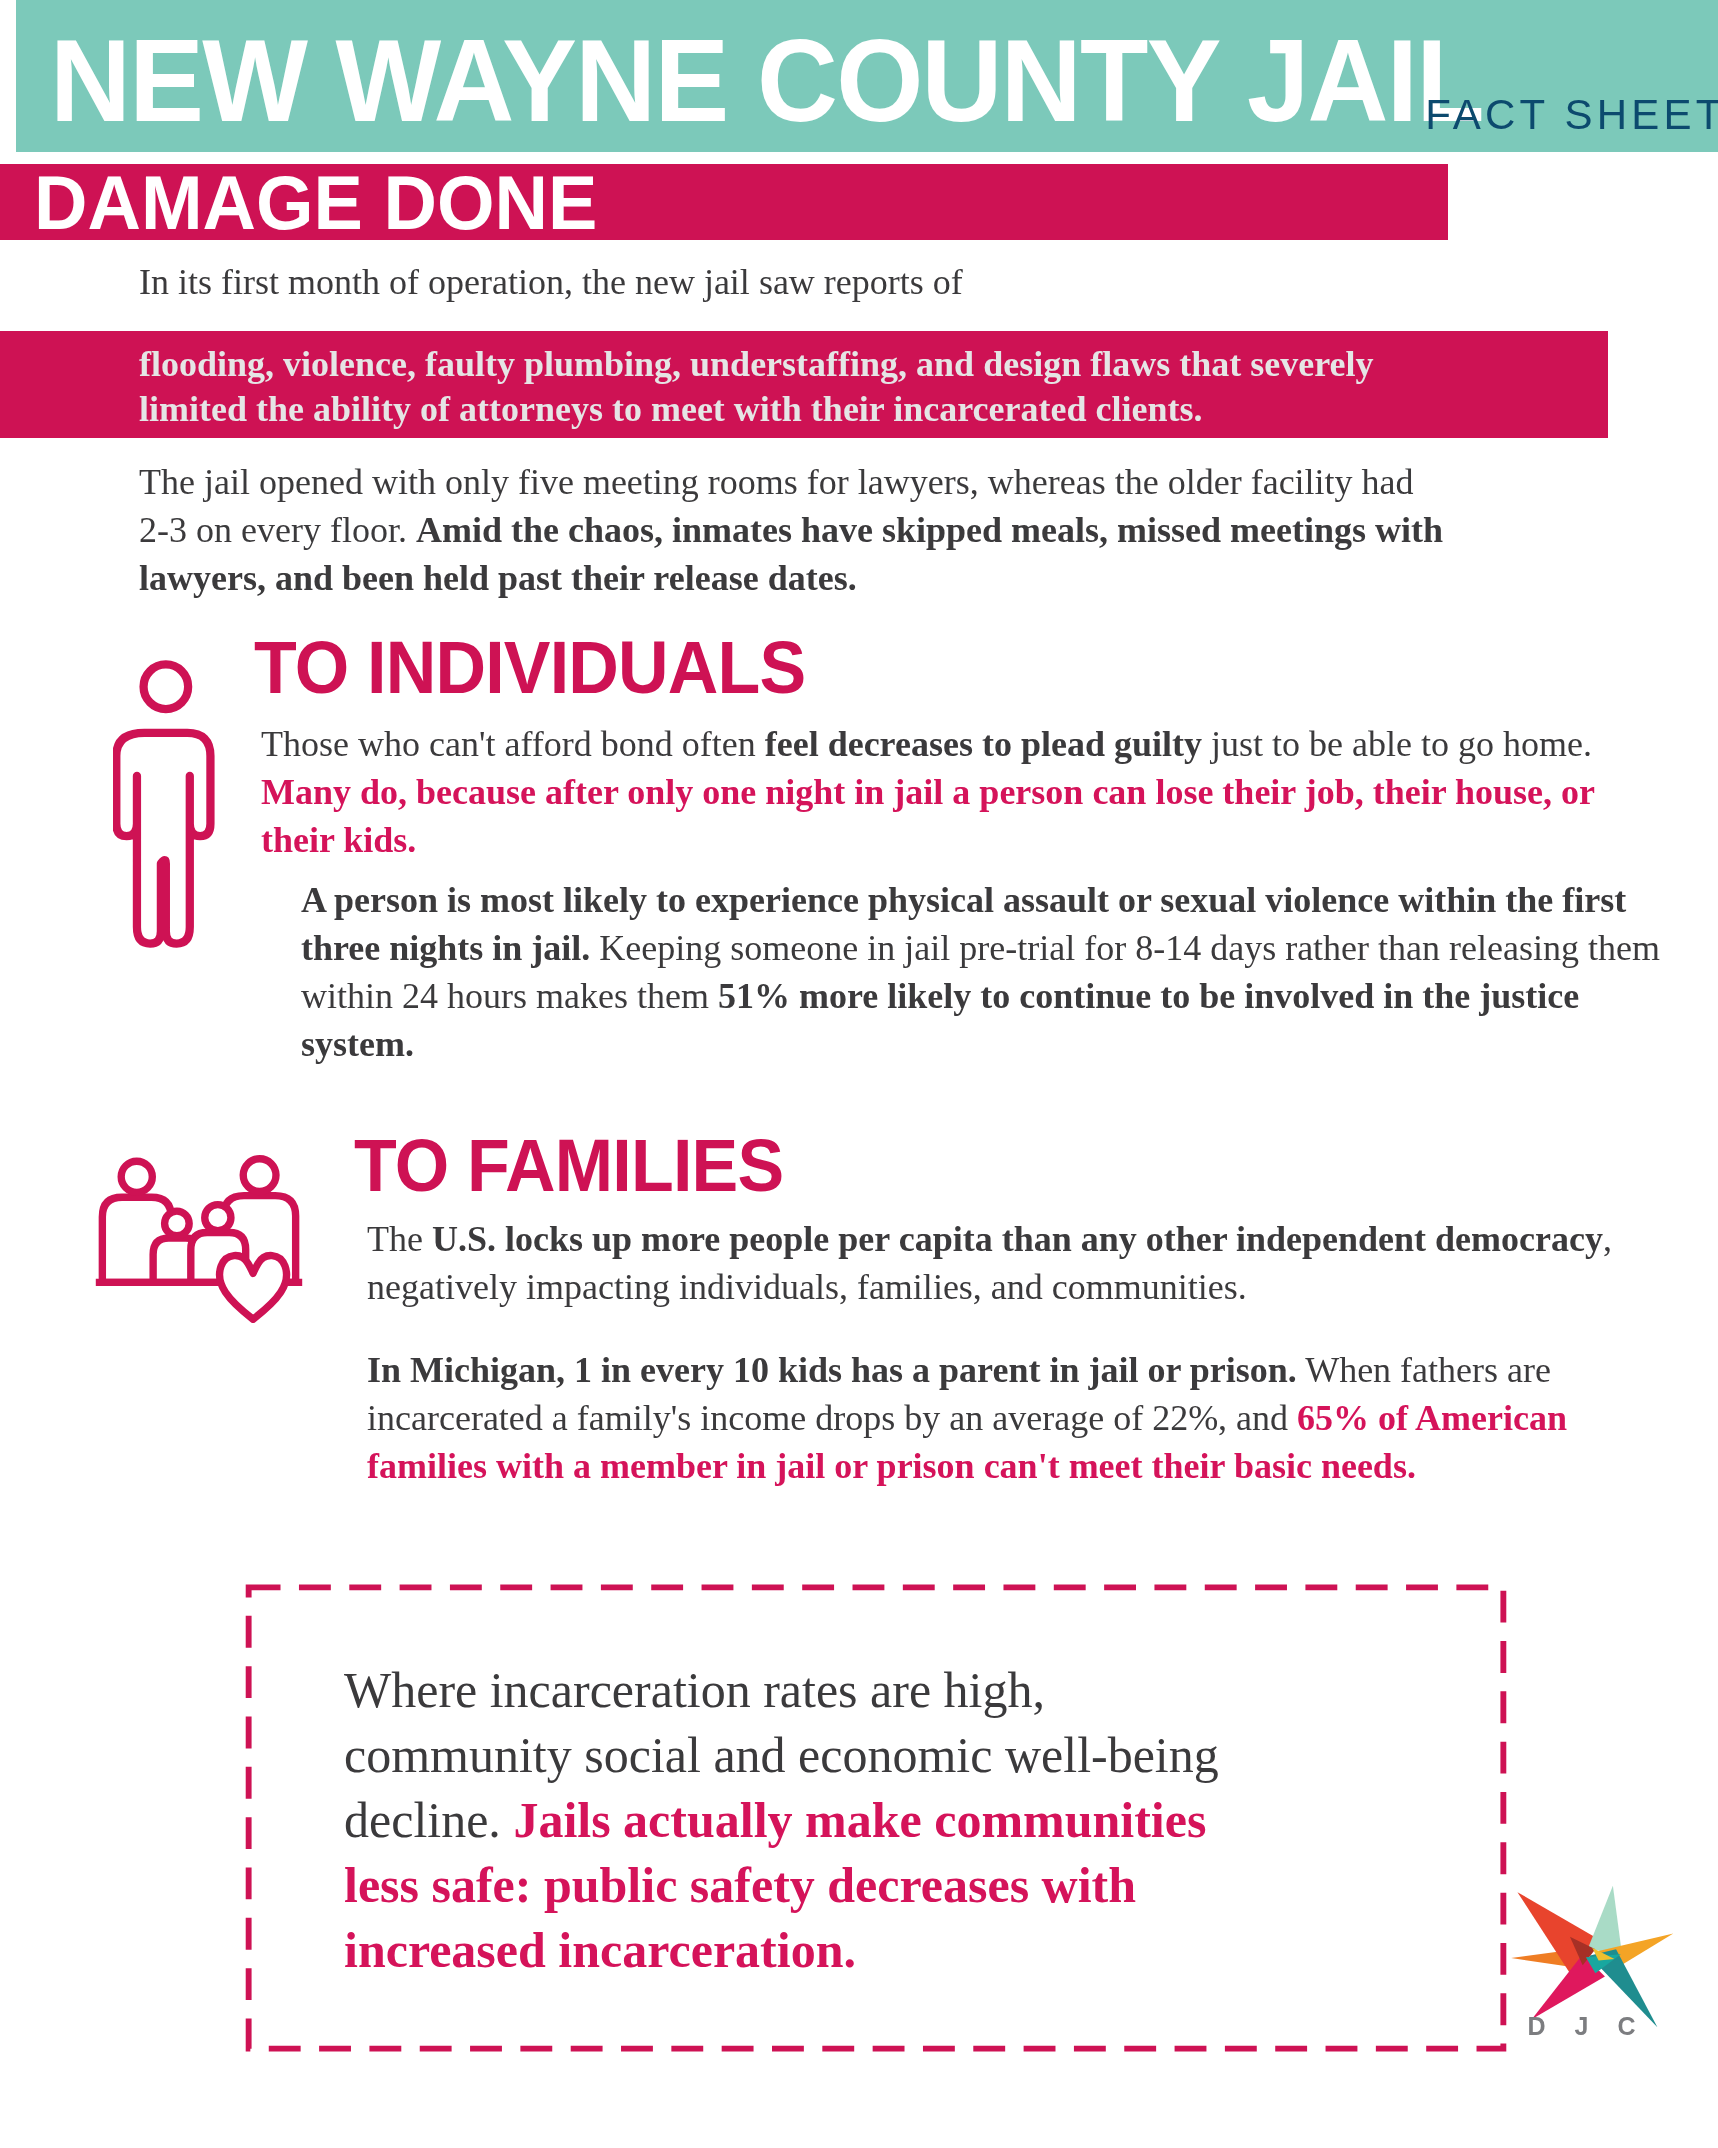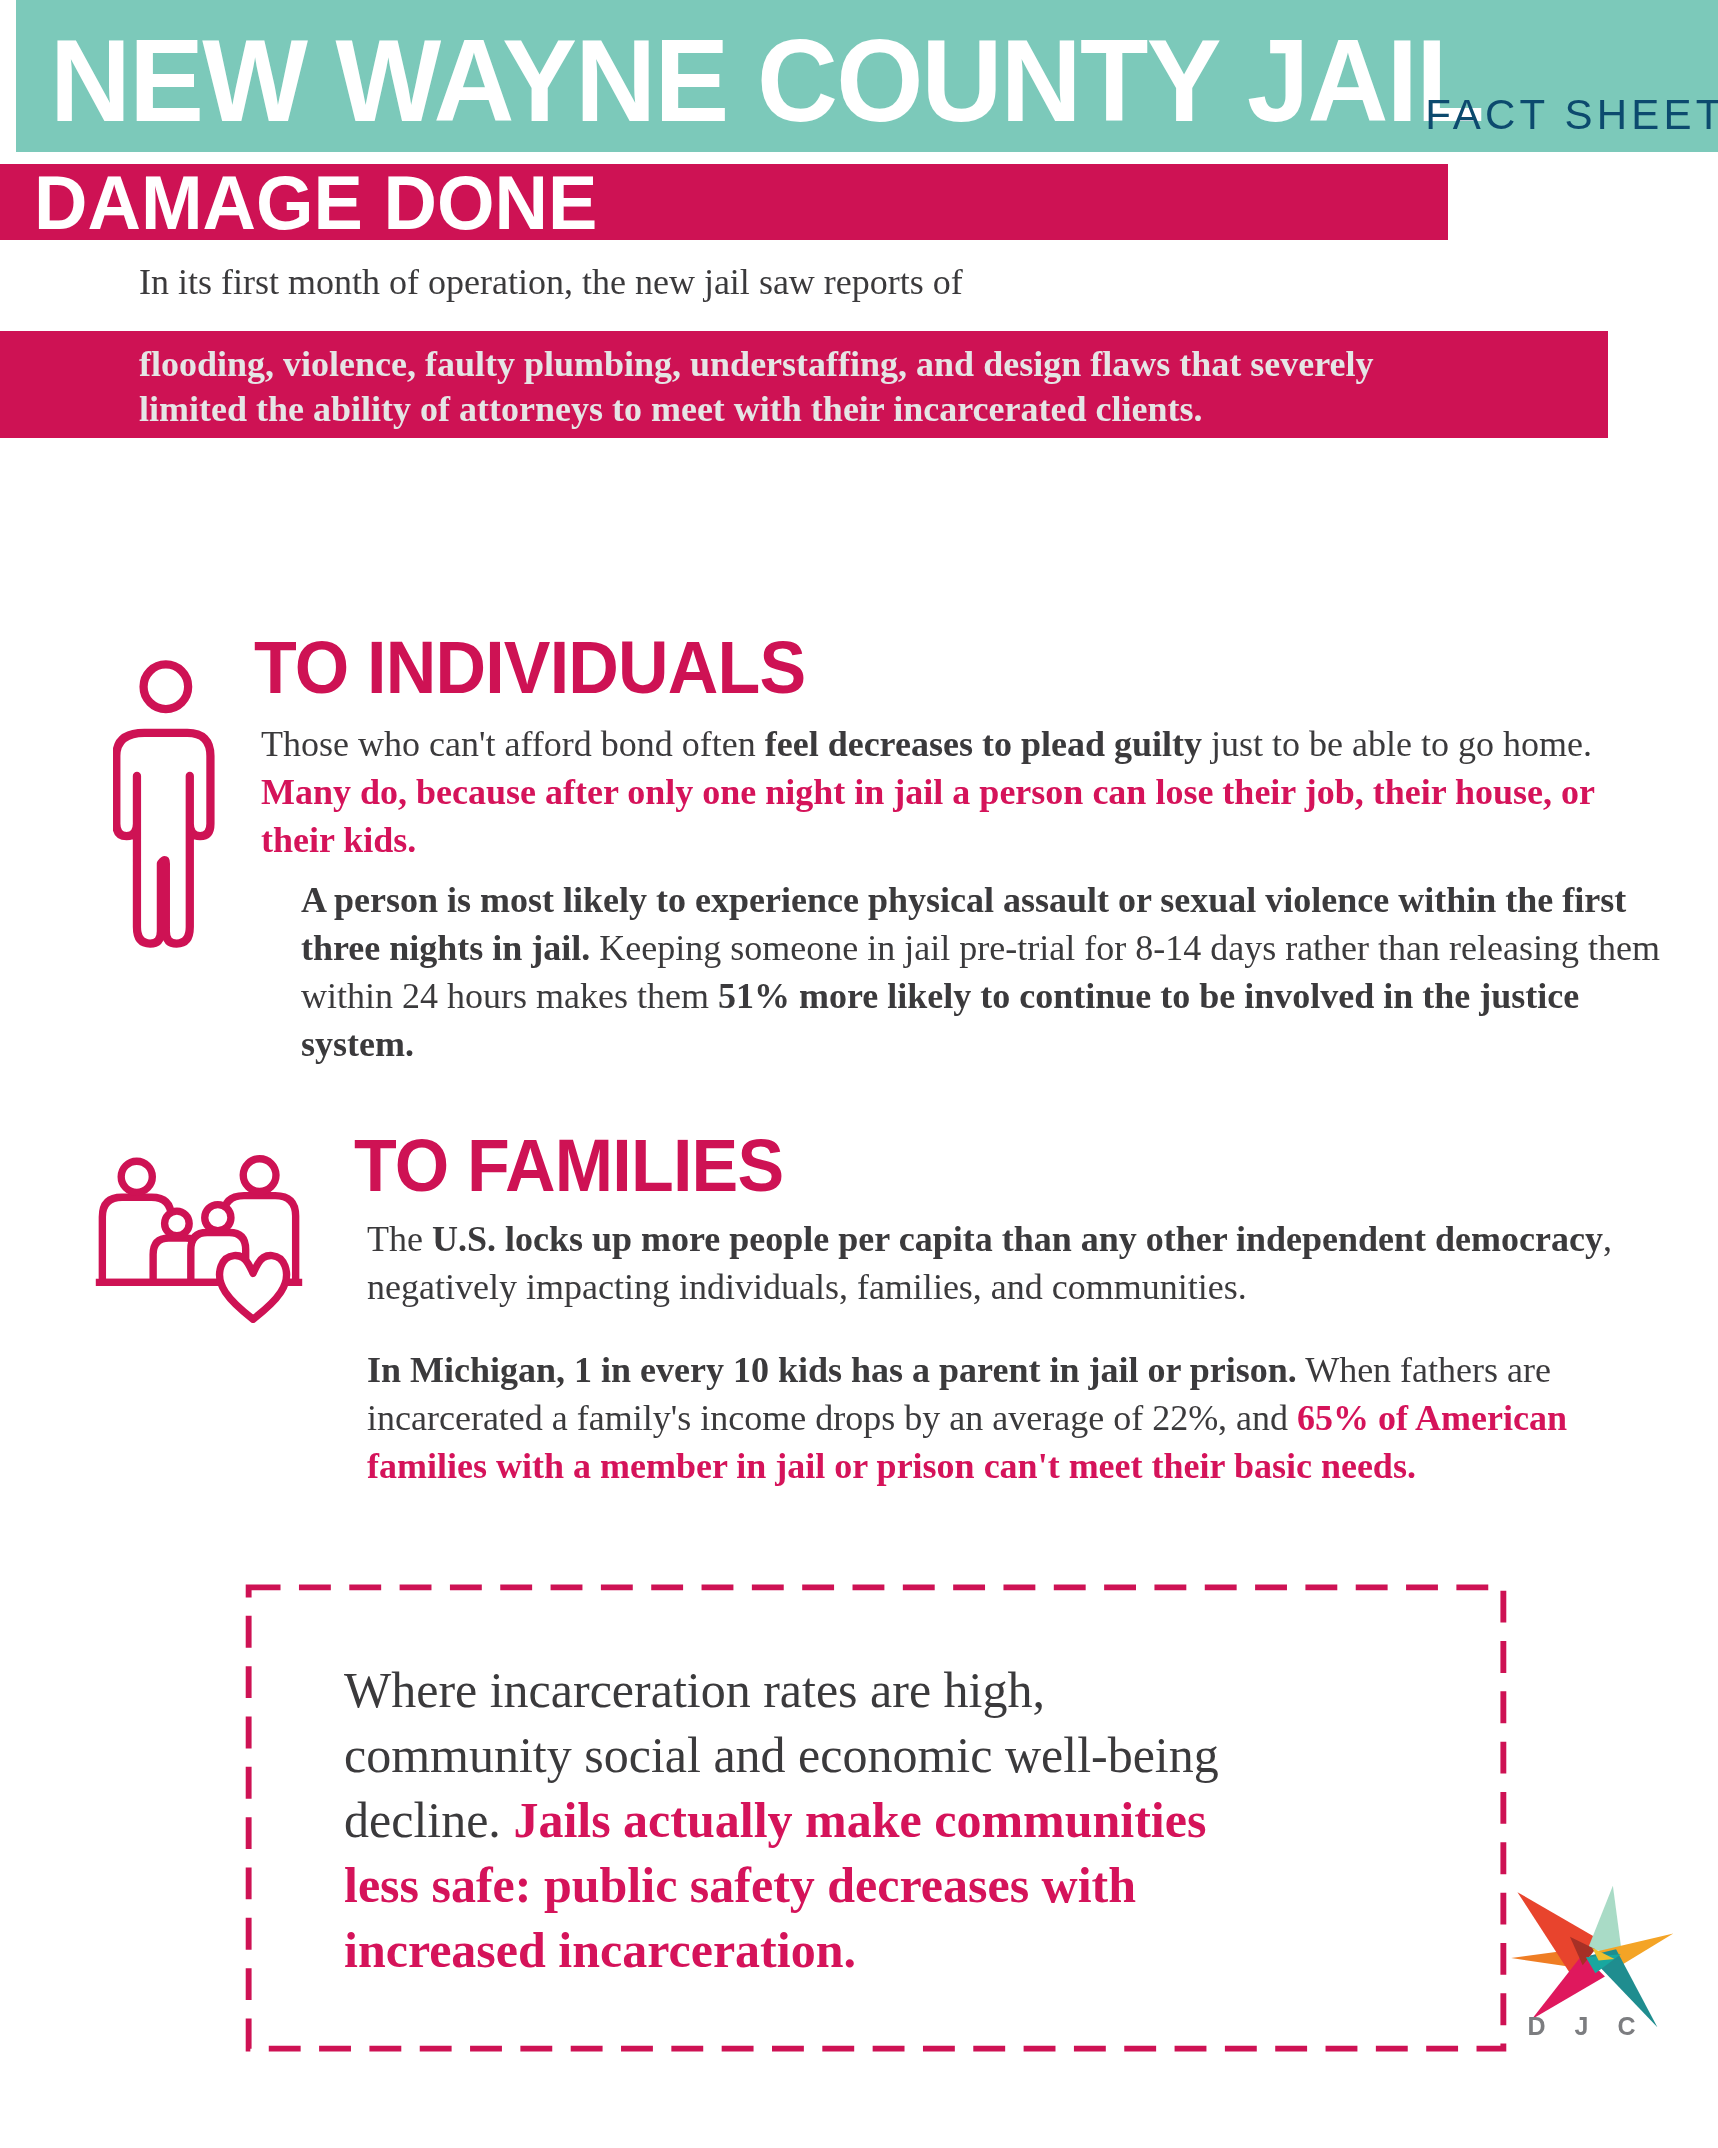--- a/index.html
+++ b/index.html
@@ -119,20 +119,21 @@
   </header>
 
   <div class="damage-band">
     <h2 class="damage-title">DAMAGE DONE</h2>
   </div>
 
   <p class="lead">In its first month of operation, the new jail saw reports of</p>
 
   <div class="highlight">flooding, violence, faulty plumbing, understaffing, and design flaws that severely limited the ability of attorneys to meet with their incarcerated clients.</div>
 
+  <p class="para para-intro"><span class="run normal">The jail opened with only five meeting rooms for lawyers, whereas the older facility had 2-3 on every floor. </span><span class="run bold">Amid the chaos, inmates have skipped meals, missed meetings with lawyers, and been held past their release dates.</span></p>
 
   <section>
     <svg class="person-icon" viewBox="0 0 132 352" aria-hidden="true">
       <circle class="icon-stroke" cx="64" cy="34" r="27" stroke-width="10"></circle>
       <path class="icon-stroke" stroke-width="10" stroke-linecap="round" stroke-linejoin="round" d="M 38,90 H 90 Q 118,90 118,118 V 200 Q 118,215 105.5,215 Q 93,215 93,200 V 142 L 93,325 Q 93,345 77,345 Q 64,345 64,330 V 248 Q 64,240 58,248 V 330 Q 58,345 45,345 Q 29,345 29,325 L 29,142 V 200 Q 29,215 16.5,215 Q 4,215 4,200 V 118 Q 4,90 38,90 Z"></path>
     </svg>
     <h3 class="section-heading heading-individuals">TO INDIVIDUALS</h3>
     <p class="para para-ind-1"><span class="run normal">Those who can't afford bond often </span><span class="run bold">feel decreases to plead guilty</span><span class="run normal"> just to be able to go home. </span><span class="run pink-bold">Many do, because after only one night in jail a person can lose their job, their house, or their kids.</span></p>
     <p class="para para-ind-2"><span class="run bold">A person is most likely to experience physical assault or sexual violence within the first three nights in jail.</span><span class="run normal"> Keeping someone in jail pre-trial for 8-14 days rather than releasing them within 24 hours makes them </span><span class="run bold">51% more likely to continue to be involved in the justice system.</span></p>
   </section>

